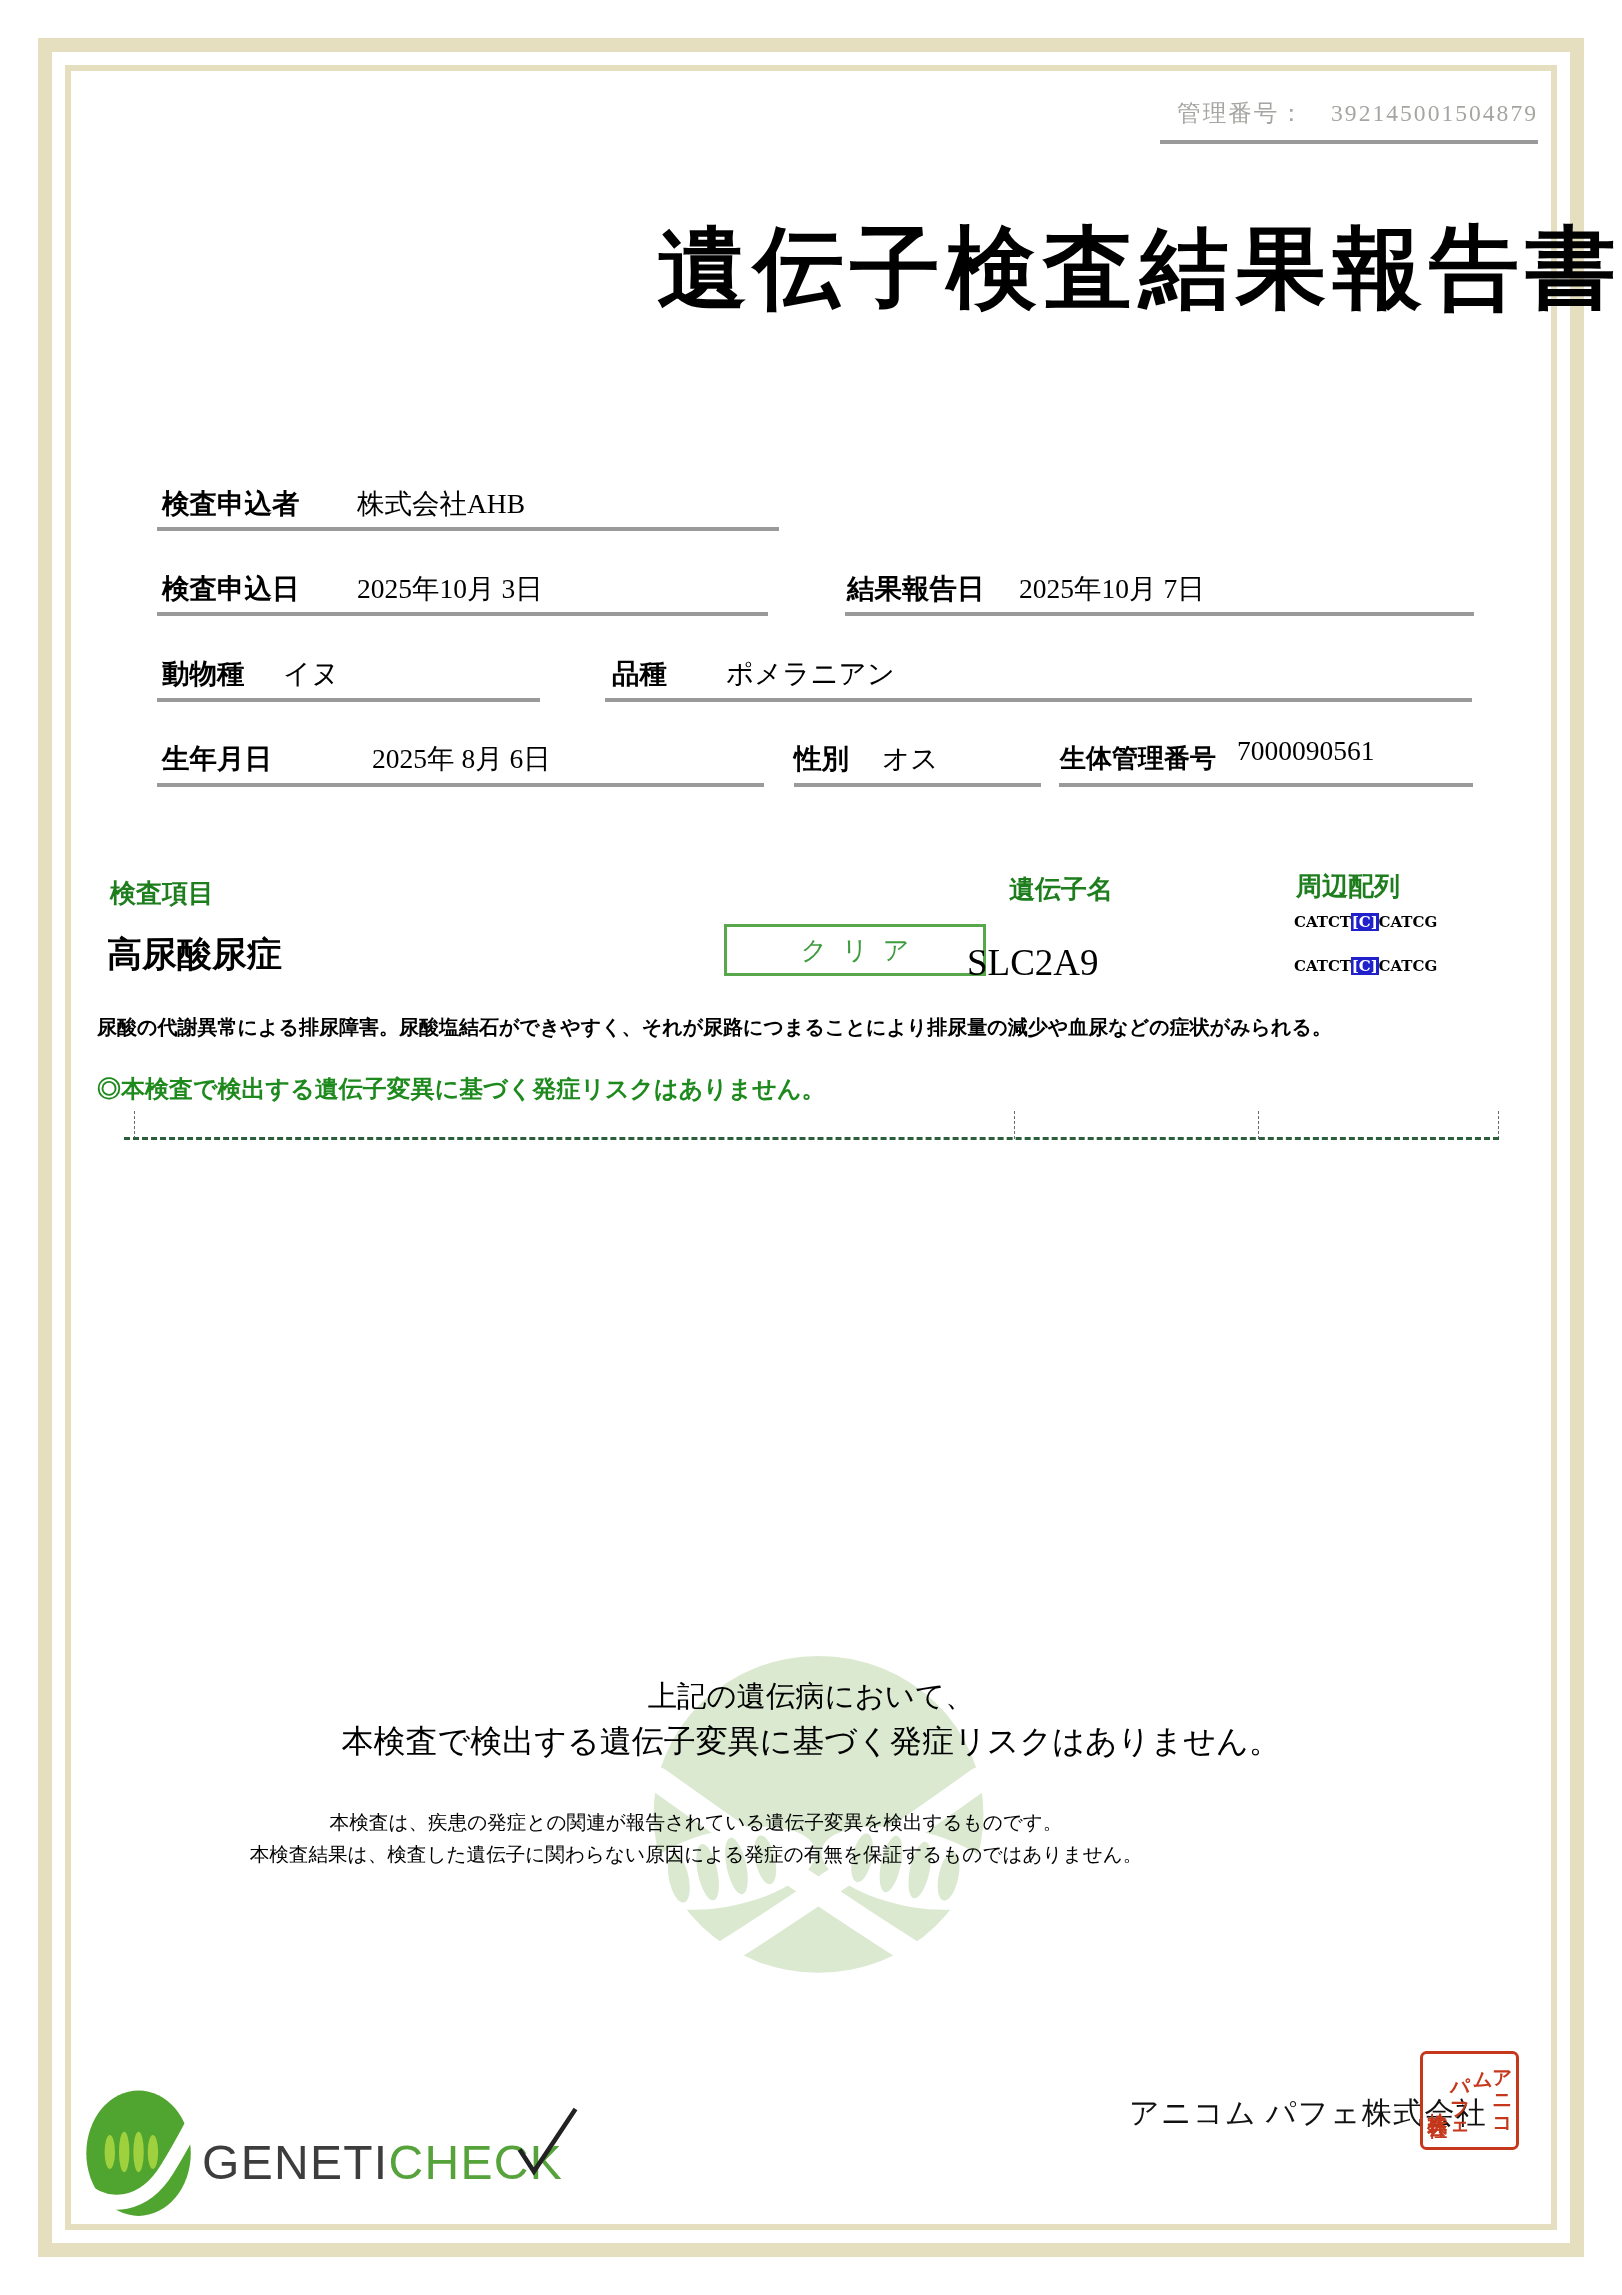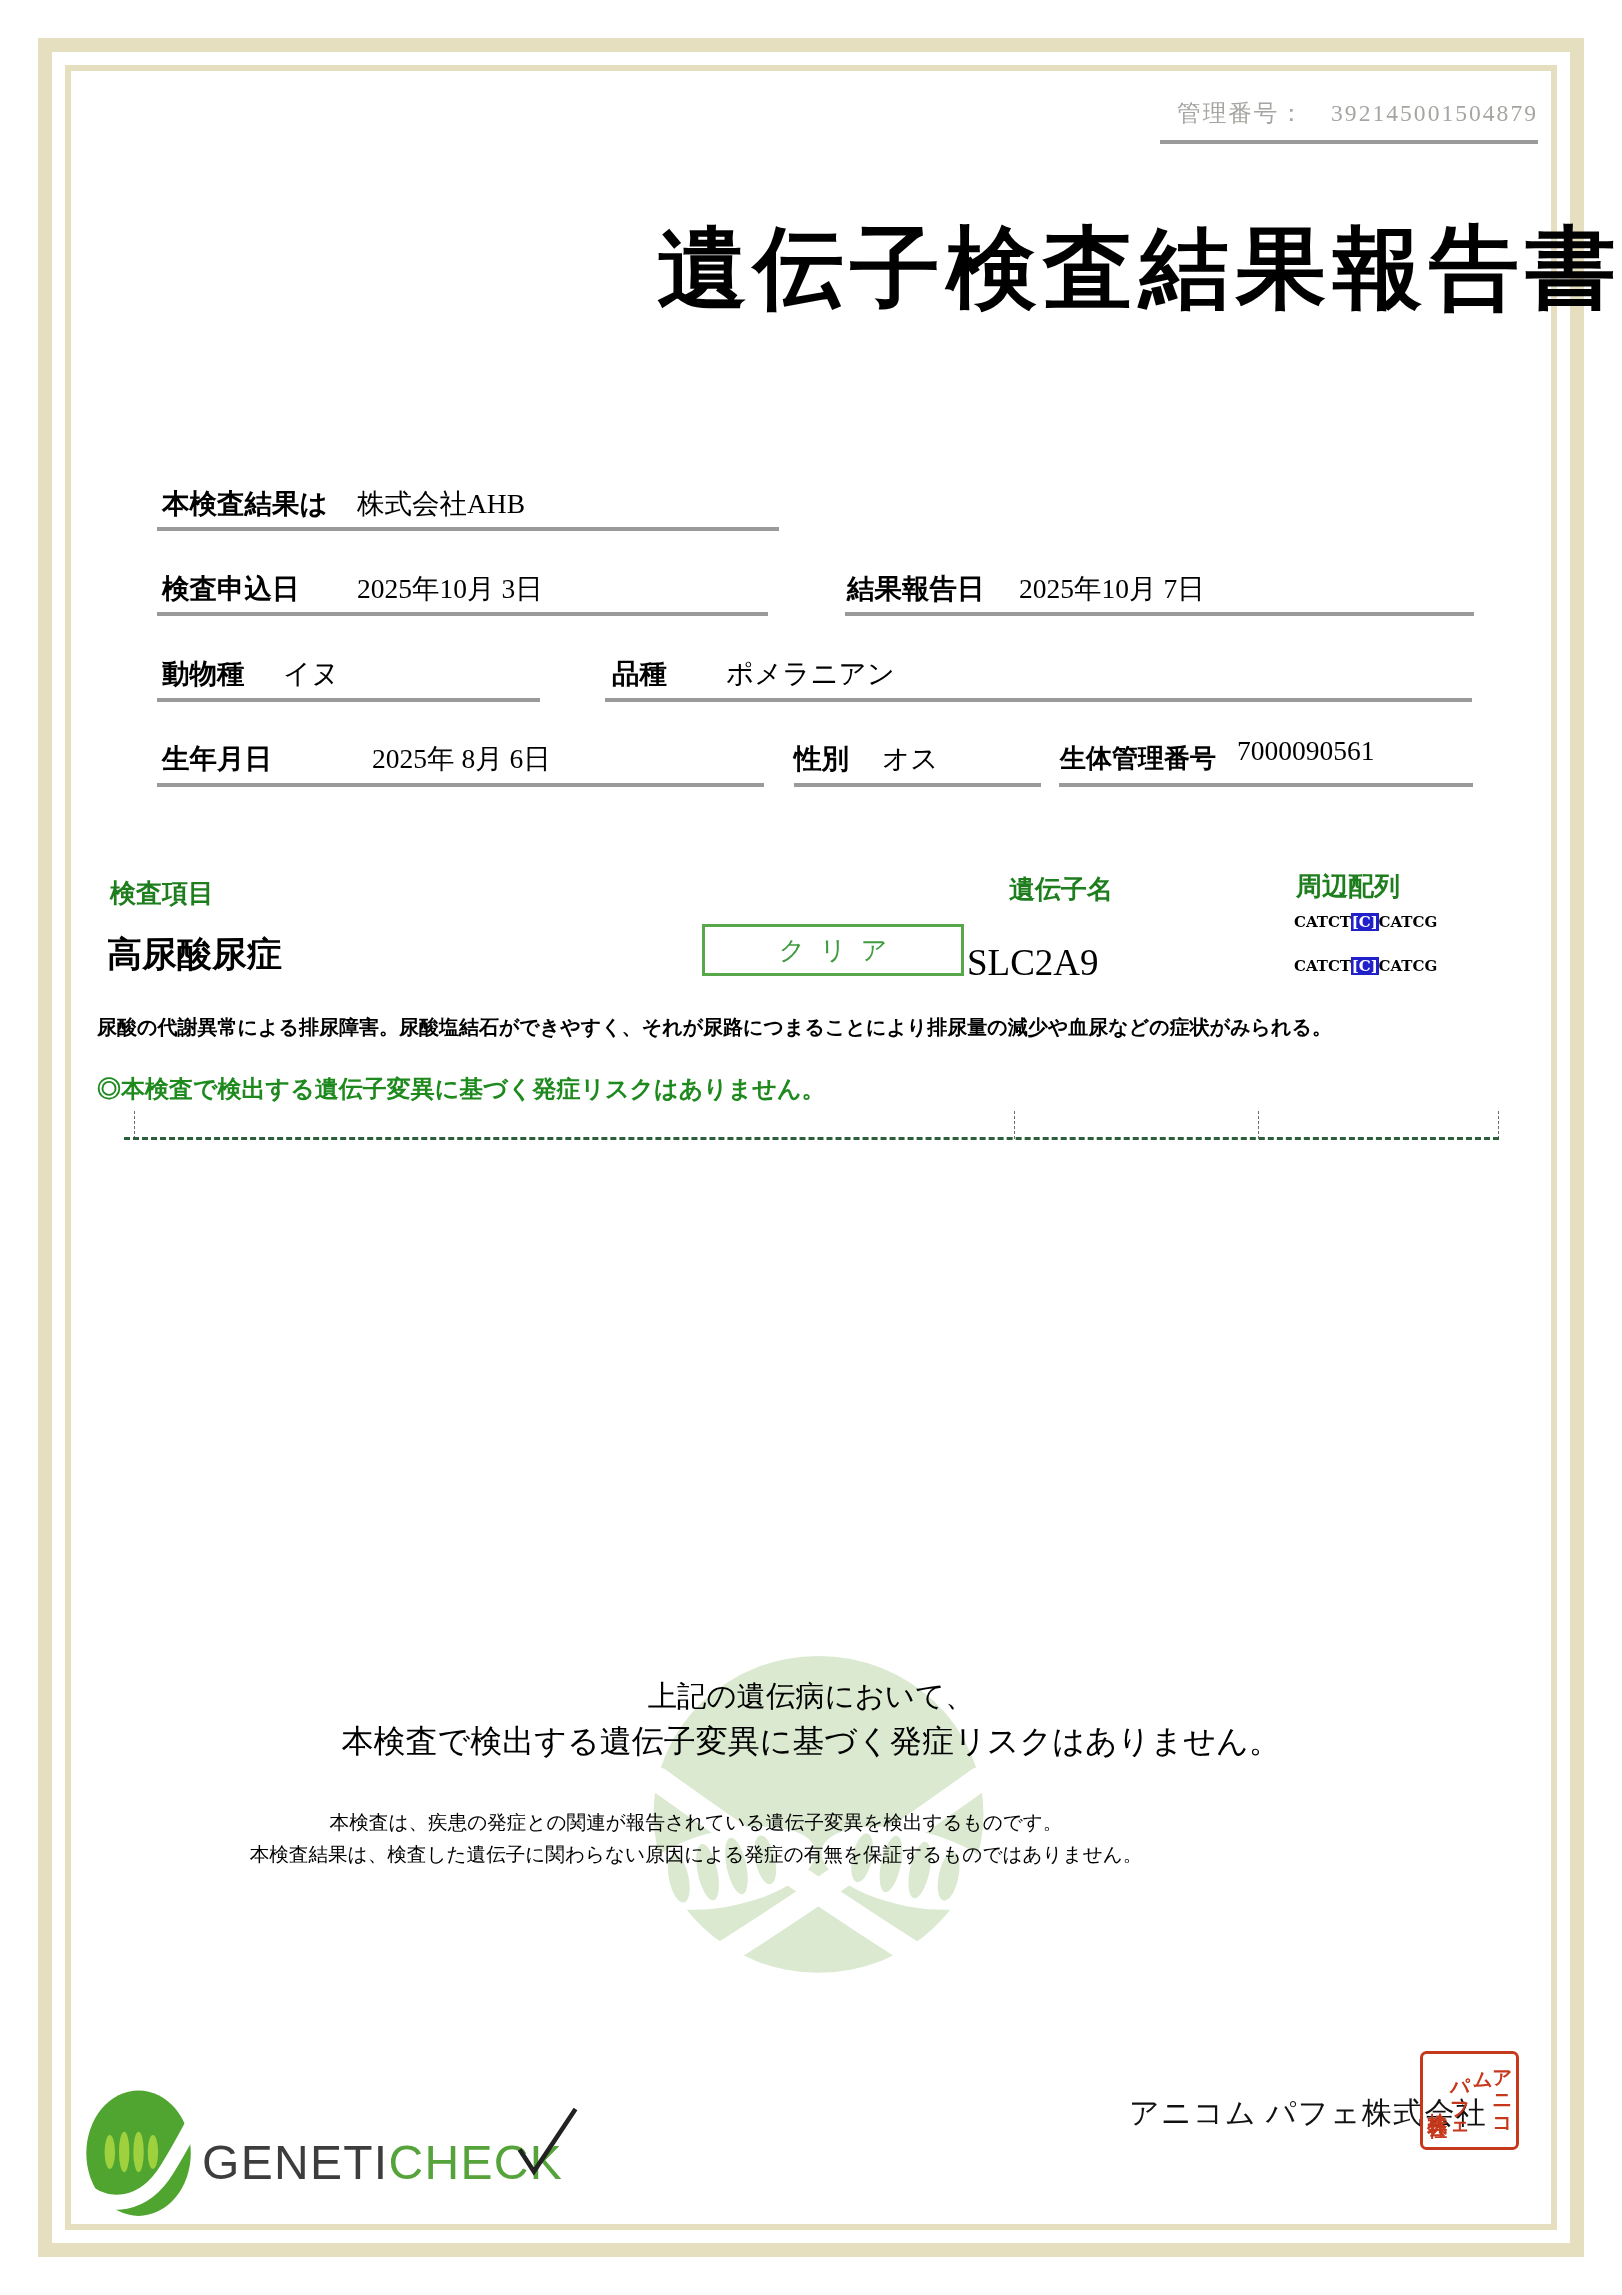--- a/index.html
+++ b/index.html
@@ -70,21 +70,21 @@
   <div class="frame-outer"></div>
   <div class="frame-inner"></div>
 
   <div class="abs control" style="right:84px;top:97px;">
     <span>管理番号：</span><span style="display:inline-block;width:26px;"></span><span>392145001504879</span>
   </div>
   <div class="abs uline" style="left:1160px;top:140px;width:378px;"></div>
 
   <div class="abs title" style="left:0;top:208px;">遺伝子検査結果報告書</div>
 
-  <span class="abs lbl" style="left:162px;top:486px;">本検査結果は</span>
+  <span class="abs lbl" style="left:162px;top:486px;">検査申込者</span>
   <span class="abs val" style="left:357px;top:486px;">株式会社AHB</span>
   <div class="abs uline" style="left:157px;top:527px;width:622px;"></div>
 
   <span class="abs lbl" style="left:162px;top:571px;">検査申込日</span>
   <span class="abs val" style="left:357px;top:571px;">2025年10月 3日</span>
   <div class="abs uline" style="left:157px;top:612px;width:611px;"></div>
   <span class="abs lbl" style="left:847px;top:571px;">結果報告日</span>
   <span class="abs val" style="left:1019px;top:571px;">2025年10月 7日</span>
   <div class="abs uline" style="left:845px;top:612px;width:629px;"></div>
 
@@ -103,21 +103,21 @@
   <div class="abs uline" style="left:794px;top:783px;width:247px;"></div>
   <span class="abs lbl" style="left:1060px;top:741px;font-size:26px;">生体管理番号</span>
   <span class="abs val" style="left:1237px;top:735px;">7000090561</span>
   <div class="abs uline" style="left:1059px;top:783px;width:414px;"></div>
 
   <span class="abs ghead" style="left:110px;top:876px;">検査項目</span>
   <span class="abs ghead" style="left:1009px;top:872px;">遺伝子名</span>
   <span class="abs ghead" style="left:1296px;top:869px;">周辺配列</span>
 
   <span class="abs item" style="left:107px;top:931px;">高尿酸尿症</span>
-  <div class="abs status-box" style="left:702px;top:924px;">
+  <div class="abs status-box" style="left:724px;top:924px;">
     <span class="status-text">クリア</span>
   </div>
   <span class="abs gene" style="left:967px;top:941px;">SLC2A9</span>
   <div class="abs seq" style="left:1294px;top:913px;">
     <span>CATCT</span><span class="var">[C]</span><span>CATCG</span>
   </div>
   <div class="abs seq" style="left:1294px;top:957px;">
     <span>CATCT</span><span class="var">[C]</span><span>CATCG</span>
   </div>
 

